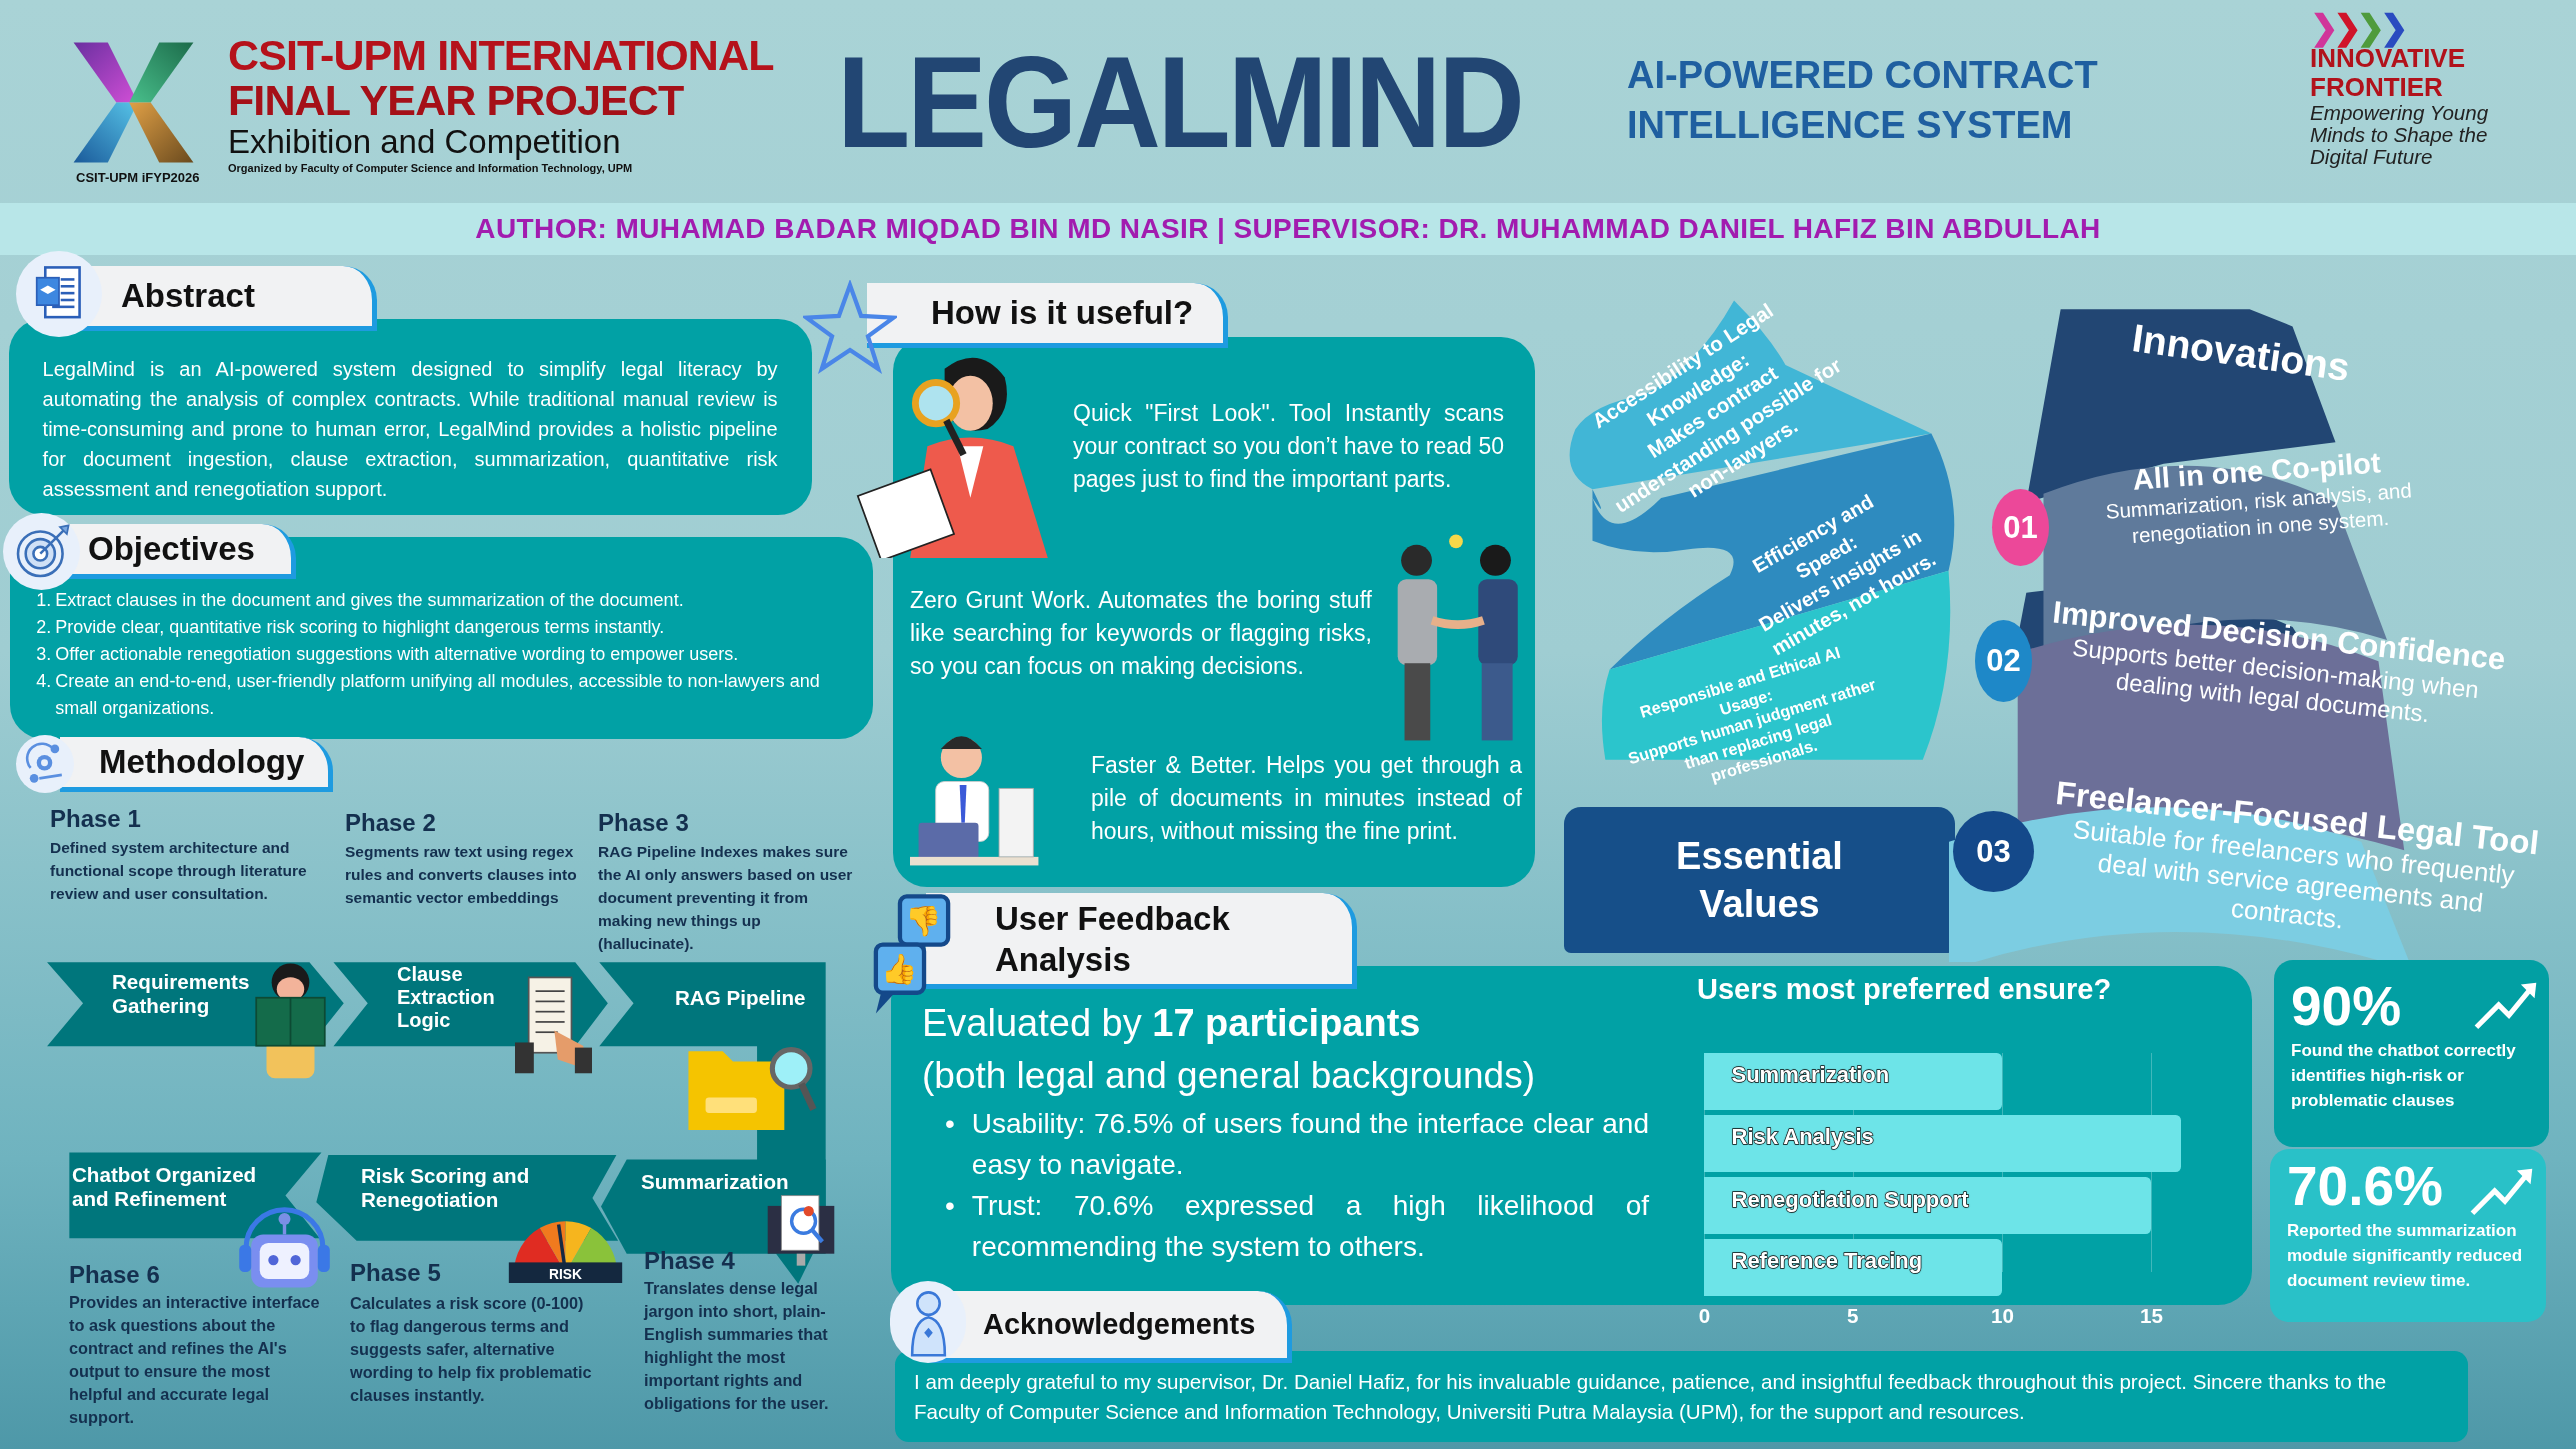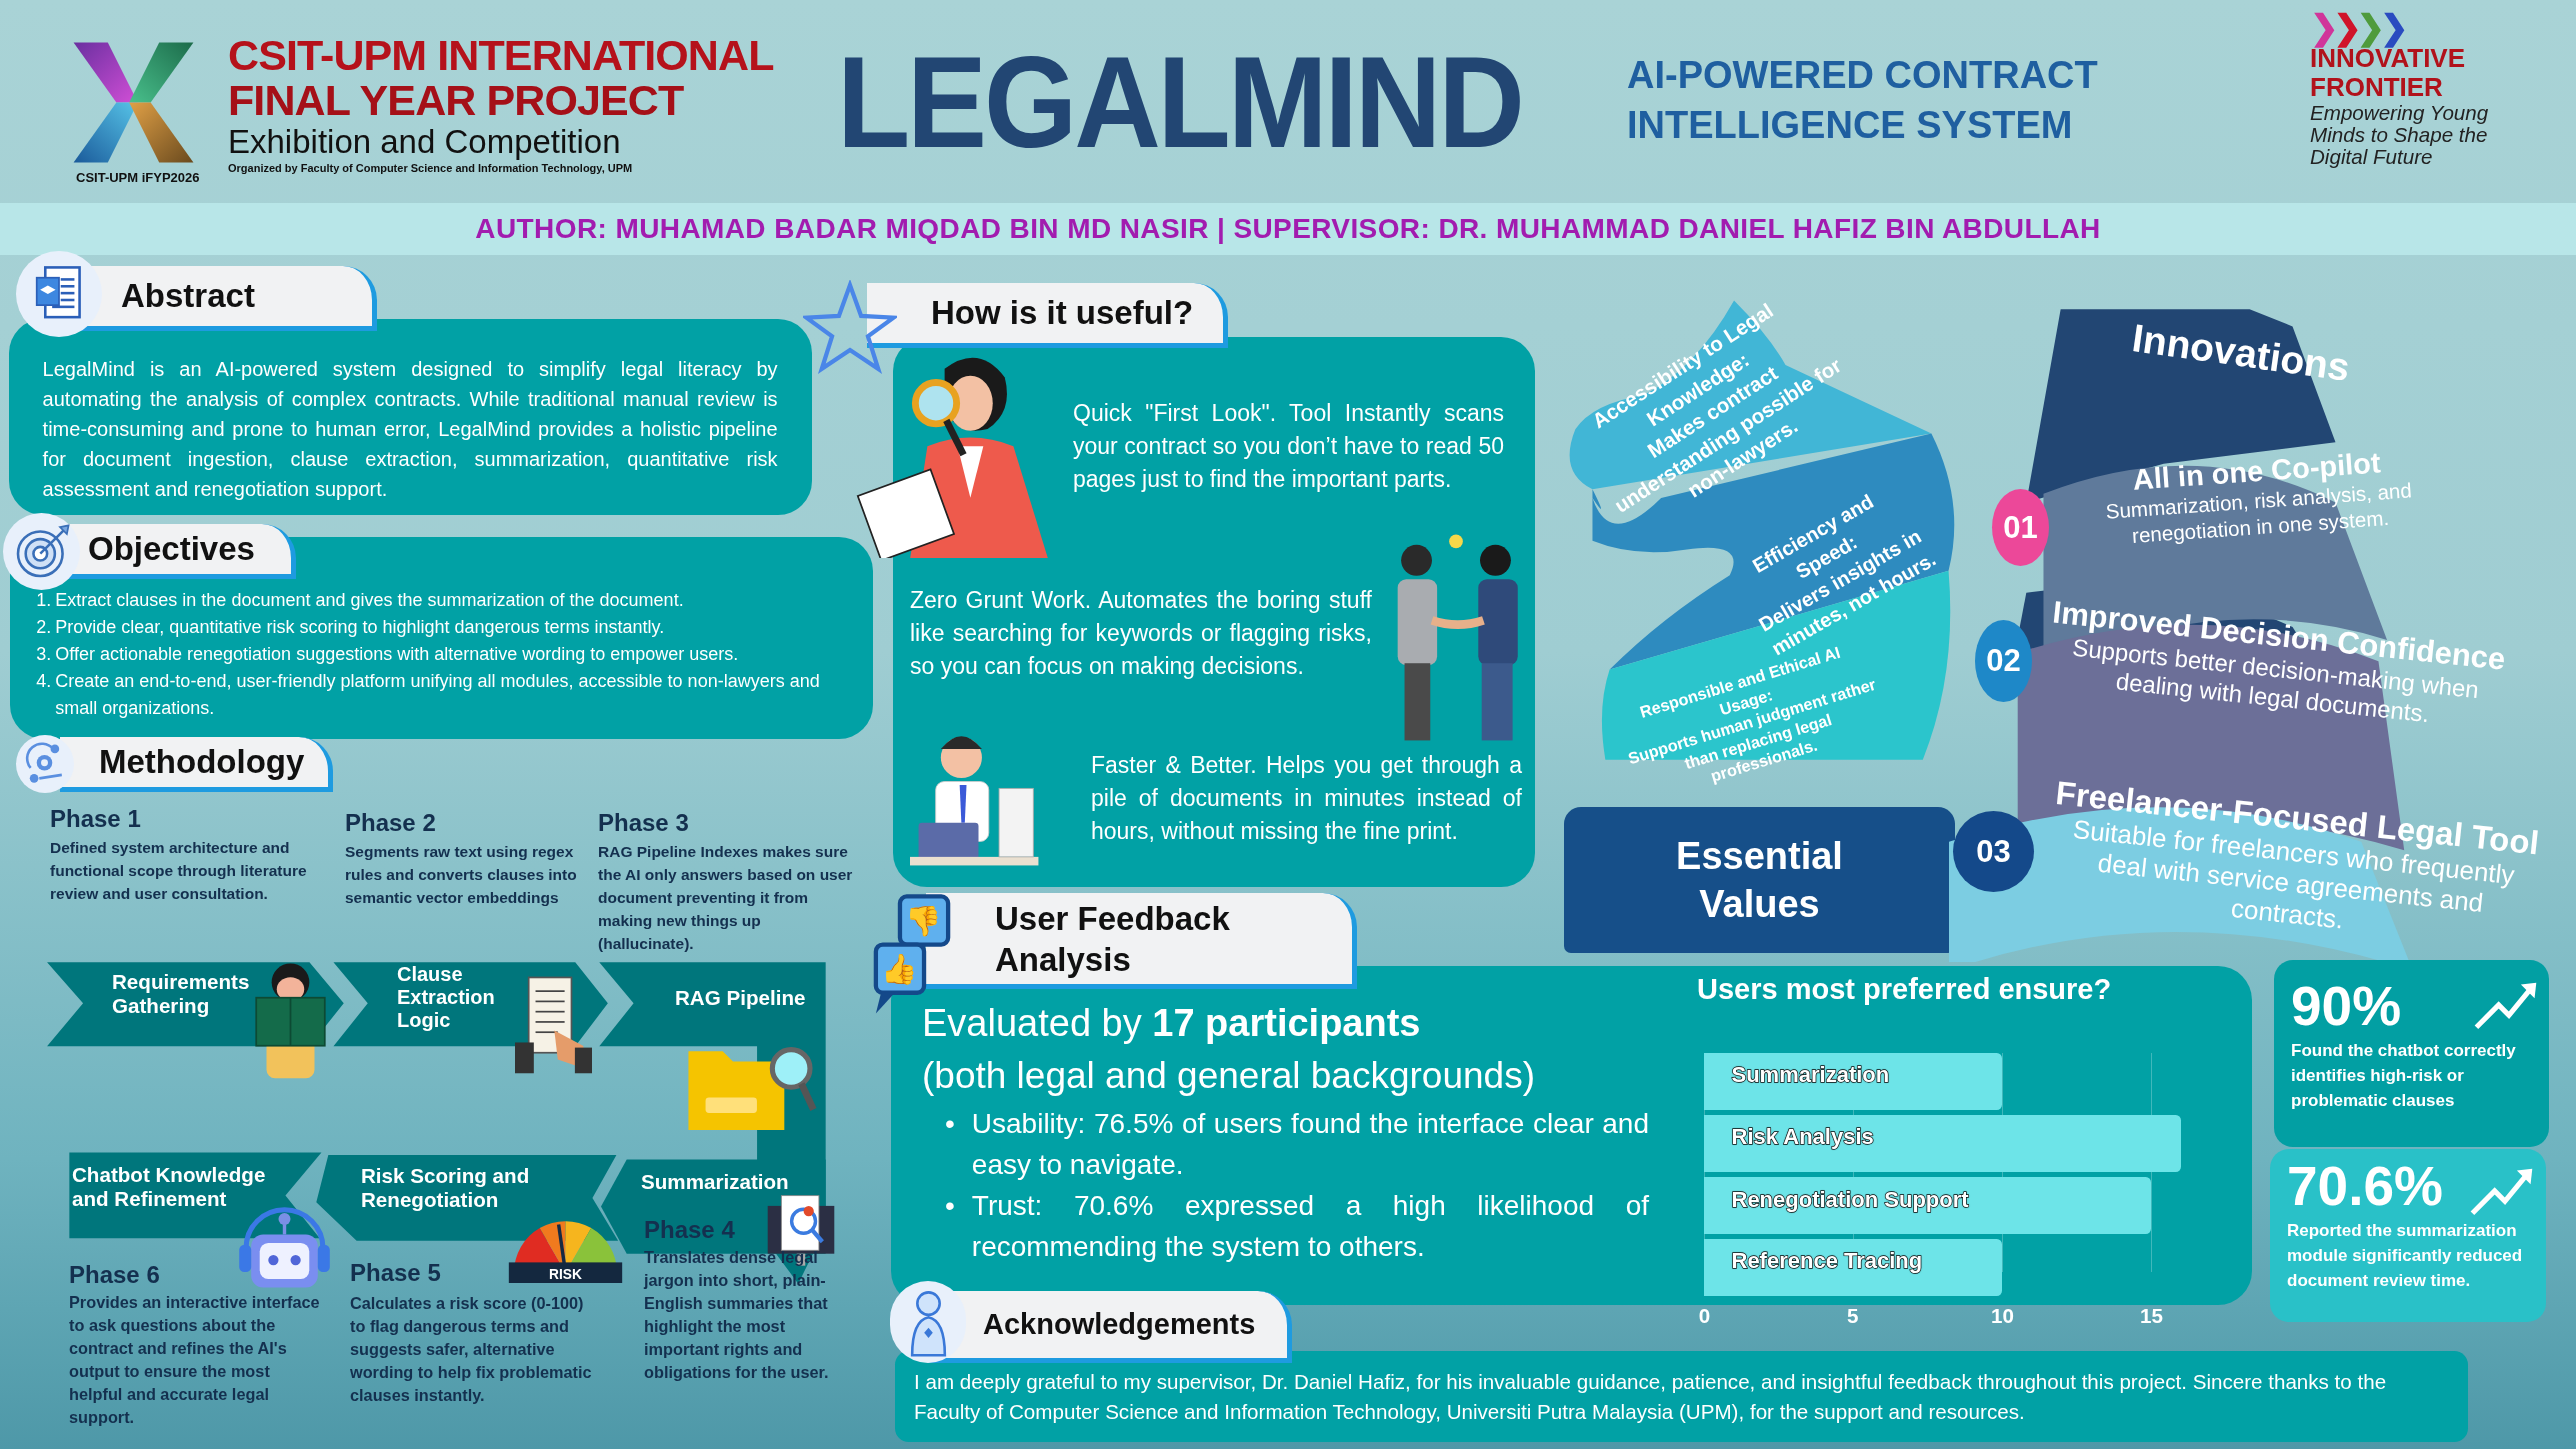--- a/index.html
+++ b/index.html
@@ -214,21 +214,21 @@
   <polygon points="698,20 962,20 962,330 930,395 882,330 882,118 698,118 738,68" fill="#00767c"></polygon>
   <polygon points="962,250 962,360 730,360 700,305 730,250" fill="#00767c"></polygon>
   <polygon points="718,245 382,245 368,300 415,345 720,345 690,295" fill="#00767c"></polygon>
   <polygon points="374,242 80,242 80,342 372,342 332,292" fill="#00767c"></polygon>
 </svg>
 <div class="abs flow" style="left:112px;top:970px;width:146px;background:none">Requirements Gathering</div>
 <div class="abs flow" style="left:397px;top:963px;width:103px;background:none;font-size:20px;line-height:23px">Clause Extraction Logic</div>
 <div class="abs flow" style="left:675px;top:986px;width:146px;background:none">RAG Pipeline</div>
 <div class="abs flow" style="left:641px;top:1170px;width:180px;background:none">Summarization</div>
 <div class="abs flow" style="left:361px;top:1164px;width:197px;background:none">Risk Scoring and Renegotiation</div>
-<div class="abs flow" style="left:72px;top:1163px;width:206px;background:none">Chatbot Knowledge and Refinement</div>
+<div class="abs flow" style="left:72px;top:1163px;width:206px;background:none">Chatbot Organized and Refinement</div>
 
 <svg class="fig" style="left:251px;top:960px" width="79" height="120" viewBox="0 0 92 140">
     <circle cx="46" cy="26" r="22" fill="#1a1a1a"></circle>
     <ellipse cx="46" cy="34" rx="16" ry="14" fill="#f3b39a"></ellipse>
     <rect x="18" y="88" width="56" height="50" rx="10" fill="#f2c25b"></rect>
     <rect x="6" y="44" width="80" height="56" fill="#146b4a" stroke="#0d4a33" stroke-width="2"></rect>
     <line x1="46" y1="44" x2="46" y2="100" stroke="#0d4a33" stroke-width="2"></line>
   </svg>
 <svg class="fig" style="left:515px;top:974px" width="77" height="101" viewBox="0 0 90 118">
     <rect x="16" y="4" width="50" height="88" fill="#f6f2e6" stroke="#555" stroke-width="2"></rect>
@@ -279,21 +279,21 @@
   </svg>
 
 <div class="abs" style="left:69px;top:1261px;width:258px">
   <div class="phase-h">Phase 6</div>
   <div class="phase-t" style="margin-top:1.7px;font-size:16.3px">Provides an interactive interface to ask questions about the contract and refines the AI's output to ensure the most helpful and accurate legal support.</div>
 </div>
 <div class="abs" style="left:350px;top:1259px;width:249px">
   <div class="phase-h">Phase 5</div>
   <div class="phase-t" style="margin-top:5.2px;font-size:16.3px">Calculates a risk score (0-100) to flag dangerous terms and suggests safer, alternative wording to help fix problematic clauses instantly.</div>
 </div>
-<div class="abs" style="left:644px;top:1216px;width:215px">
+<div class="abs" style="left:644px;top:1247px;width:215px">
   <div class="phase-h">Phase 4</div>
   <div class="phase-t" style="margin-top:1.7px;font-size:16.3px">Translates dense legal jargon into short, plain-English summaries that highlight the most important rights and obligations for the user.</div>
 </div>
 
 <div class="abs panel useful-panel"></div>
 <div class="abs pill useful-pill">
   <span>How is it useful?</span>
 </div>
 <svg class="abs" style="left:803px;top:280px" width="94" height="94" viewBox="0 0 110 110">
     <polygon points="55,6 68,42 106,44 76,66 88,104 55,82 22,104 34,66 4,44 42,42" fill="none" stroke="#4a86e8" stroke-width="5"></polygon>

